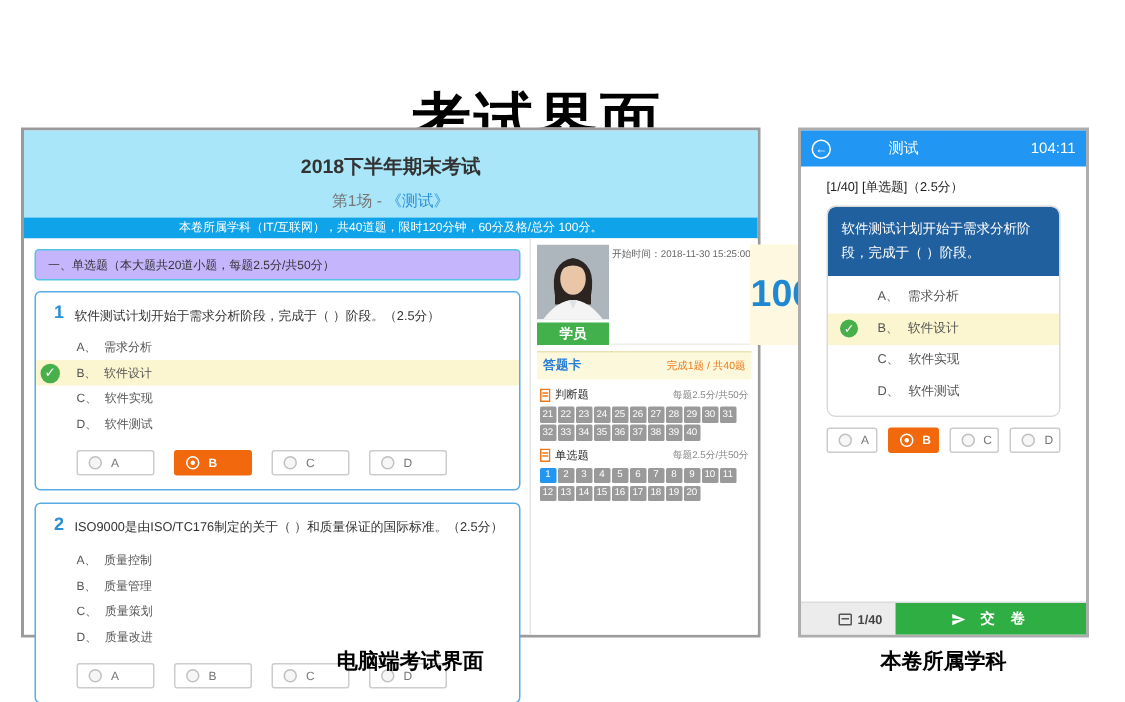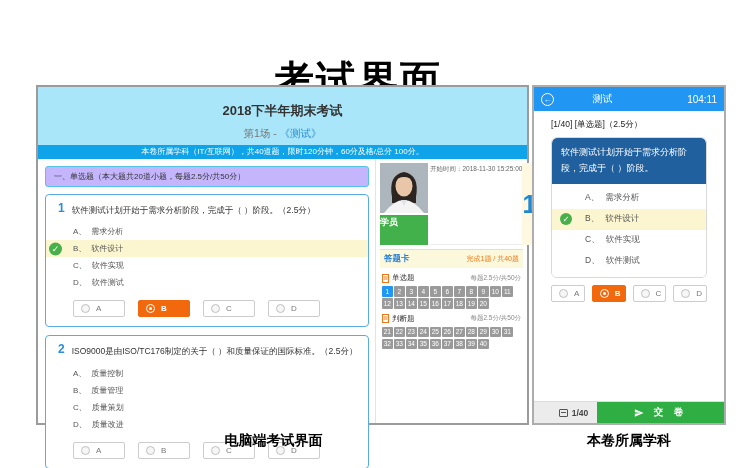--- a/index.html
+++ b/index.html
@@ -4,21 +4,21 @@
 <style>
   * { margin:0; padding:0; box-sizing:border-box; }
   html,body { width:750px; height:468px; background:#fff; overflow:hidden;
     font-family:"Liberation Sans","DejaVu Sans",sans-serif; }
   body { position:relative; }
 
   .page-title { position:absolute; top:14px; left:0; width:716px; text-align:center;
     font-size:40px; font-weight:900; color:#000; letter-spacing:2px;margin-top:39px; }
 
   
-  .desktop { position:absolute; left:36px; top:85px; width:493px; height:340px;
+  .desktop { position:absolute; left:14px; top:85px; width:493px; height:340px;
     border:2px solid #9b9b9b; background:#fff; display:flex; flex-direction:column; }
   .d-header { height:58px; background:#a9e6fa; text-align:center; flex:0 0 auto; }
   .d-title { font-size:13px; font-weight:bold; color:#333; padding-top:15px; }
   .d-session { font-size:10.5px; color:#777; margin-top:7px; }
   .d-session .book { color:#2a8fd6; }
   .d-infobar { height:14px; background:#0fa3ea; color:#fff; font-size:8px;
     line-height:14px; text-align:center; flex:0 0 auto; }
   .d-body { flex:1; display:flex; min-height:0; background:#fff; }
   .d-main { flex:1; padding:7px 6px 6px 7px; min-width:0; }
   .d-sechead { background:#c4b5fd; border:1px solid #54c3e6; border-radius:3px;
@@ -45,22 +45,22 @@
   .a-btn.selected .radio { border-color:#fff; background:#f2690d; }
   .a-btn.selected .radio::after { content:""; position:absolute; inset:2px;
     border-radius:50%; background:#fff; }
 
   
   .d-side { width:152px; flex:0 0 auto; border-left:1px solid #e4e4e4;
     background:#fff; padding:4px 4px 0; display:flex; flex-direction:column; }
   .side-top { display:flex; gap:2px; }
   .left-col { width:48px; flex:0 0 auto; display:flex; flex-direction:column; }
   .photo { width:48px; height:50px; display:block; }
-  .role-badge { margin-top:2px; height:30px; background:#43b14b; color:#fff;
-    font-size:9px; font-weight:bold; line-height:15px; }
+  .role-badge { margin-top:2px; height:15px; background:#43b14b; color:#fff;
+    font-size:9px; font-weight:bold; text-align:center; line-height:15px; }
   .right-col { flex:1; display:flex; flex-direction:row; min-width:0; }
   .start-time { font-size:6.5px; color:#666; text-align:center; padding:2px 0 3px;
     background:#fff; border-bottom:1px solid #eee; white-space:nowrap; }
   .timer { flex:1; background:#fdf8df; display:flex; align-items:center;
     justify-content:center; font-size:25px; font-weight:bold; color:#1e88d2; }
   .submit-btn { margin-top:2px; height:15px; background:#43b14b; color:#fff;
     display:flex; align-items:center; justify-content:center; gap:9px;
     font-size:10px; font-weight:bold; letter-spacing:4px; }
   .submit-btn svg { flex:0 0 auto; }
   .card-header { margin-top:4px; background:#fcf8dc; border-top:1px solid #e9e2b5;
@@ -251,20 +251,56 @@
       </div>
 
       <div class="card-section">
         <div class="sec-row">
           <span class="sec-name">
             <svg width="7" height="9" viewBox="0 0 7 9">
                 <rect x="0.5" y="0.5" width="6" height="8" fill="none" stroke="#f07818"></rect>
                 <line x1="1.5" y1="3" x2="5.5" y2="3" stroke="#f07818"></line>
                 <line x1="1.5" y1="5" x2="5.5" y2="5" stroke="#f07818"></line>
               </svg>
+            <span>判断题</span>
+          </span>
+          <span class="sec-score">每题2.5分/共50分</span>
+        </div>
+        <div class="qgrid">
+            <span class="qnum">21</span>
+            <span class="qnum">22</span>
+            <span class="qnum">23</span>
+            <span class="qnum">24</span>
+            <span class="qnum">25</span>
+            <span class="qnum">26</span>
+            <span class="qnum">27</span>
+            <span class="qnum">28</span>
+            <span class="qnum">29</span>
+            <span class="qnum">30</span>
+            <span class="qnum">31</span>
+            <span class="qnum">32</span>
+            <span class="qnum">33</span>
+            <span class="qnum">34</span>
+            <span class="qnum">35</span>
+            <span class="qnum">36</span>
+            <span class="qnum">37</span>
+            <span class="qnum">38</span>
+            <span class="qnum">39</span>
+            <span class="qnum">40</span>
+          </div>
+      </div>
+
+      <div class="card-section">
+        <div class="sec-row">
+          <span class="sec-name">
+            <svg width="7" height="9" viewBox="0 0 7 9">
+                <rect x="0.5" y="0.5" width="6" height="8" fill="none" stroke="#f07818"></rect>
+                <line x1="1.5" y1="3" x2="5.5" y2="3" stroke="#f07818"></line>
+                <line x1="1.5" y1="5" x2="5.5" y2="5" stroke="#f07818"></line>
+              </svg>
             <span>单选题</span>
           </span>
           <span class="sec-score">每题2.5分/共50分</span>
         </div>
         <div class="qgrid">
             <span class="qnum active">1</span>
             <span class="qnum">2</span>
             <span class="qnum">3</span>
             <span class="qnum">4</span>
             <span class="qnum">5</span>
@@ -278,56 +314,20 @@
             <span class="qnum">13</span>
             <span class="qnum">14</span>
             <span class="qnum">15</span>
             <span class="qnum">16</span>
             <span class="qnum">17</span>
             <span class="qnum">18</span>
             <span class="qnum">19</span>
             <span class="qnum">20</span>
           </div>
       </div>
-
-      <div class="card-section">
-        <div class="sec-row">
-          <span class="sec-name">
-            <svg width="7" height="9" viewBox="0 0 7 9">
-                <rect x="0.5" y="0.5" width="6" height="8" fill="none" stroke="#f07818"></rect>
-                <line x1="1.5" y1="3" x2="5.5" y2="3" stroke="#f07818"></line>
-                <line x1="1.5" y1="5" x2="5.5" y2="5" stroke="#f07818"></line>
-              </svg>
-            <span>判断题</span>
-          </span>
-          <span class="sec-score">每题2.5分/共50分</span>
-        </div>
-        <div class="qgrid">
-            <span class="qnum">21</span>
-            <span class="qnum">22</span>
-            <span class="qnum">23</span>
-            <span class="qnum">24</span>
-            <span class="qnum">25</span>
-            <span class="qnum">26</span>
-            <span class="qnum">27</span>
-            <span class="qnum">28</span>
-            <span class="qnum">29</span>
-            <span class="qnum">30</span>
-            <span class="qnum">31</span>
-            <span class="qnum">32</span>
-            <span class="qnum">33</span>
-            <span class="qnum">34</span>
-            <span class="qnum">35</span>
-            <span class="qnum">36</span>
-            <span class="qnum">37</span>
-            <span class="qnum">38</span>
-            <span class="qnum">39</span>
-            <span class="qnum">40</span>
-          </div>
-      </div>
     </div>
   </div>
 </div>
 
 <div class="mobile">
   <div class="m-header">
     <span class="back-icon">←</span>
     <span class="m-title">测试</span>
     <span class="m-timer">104:11</span>
   </div>

